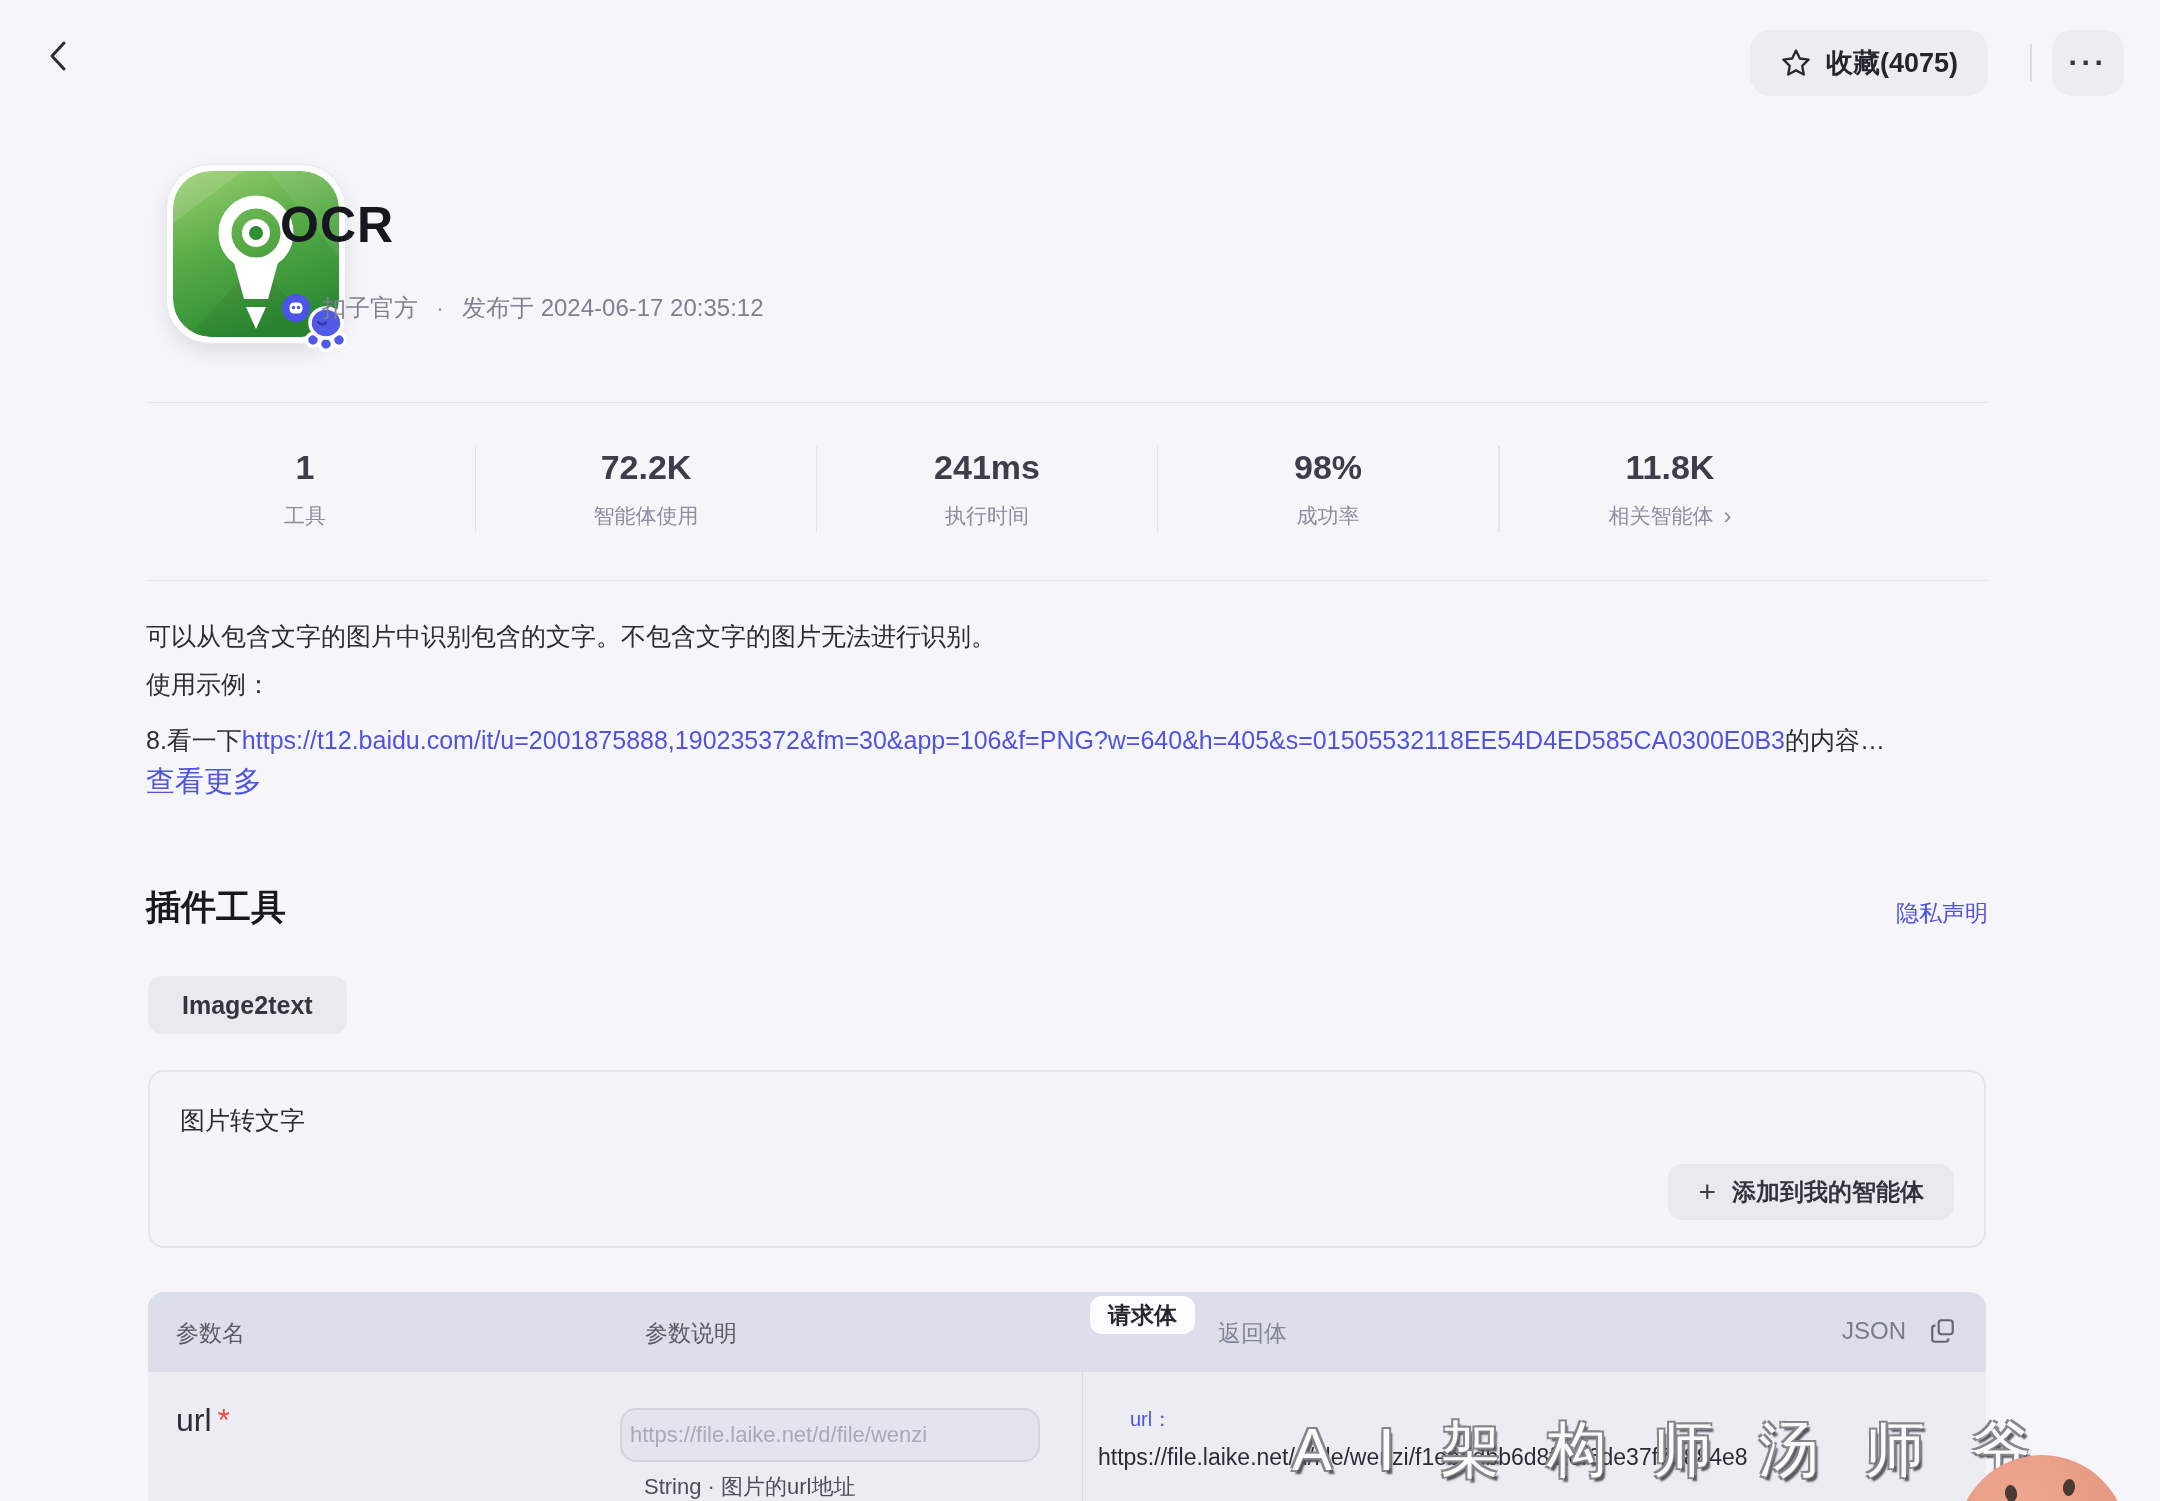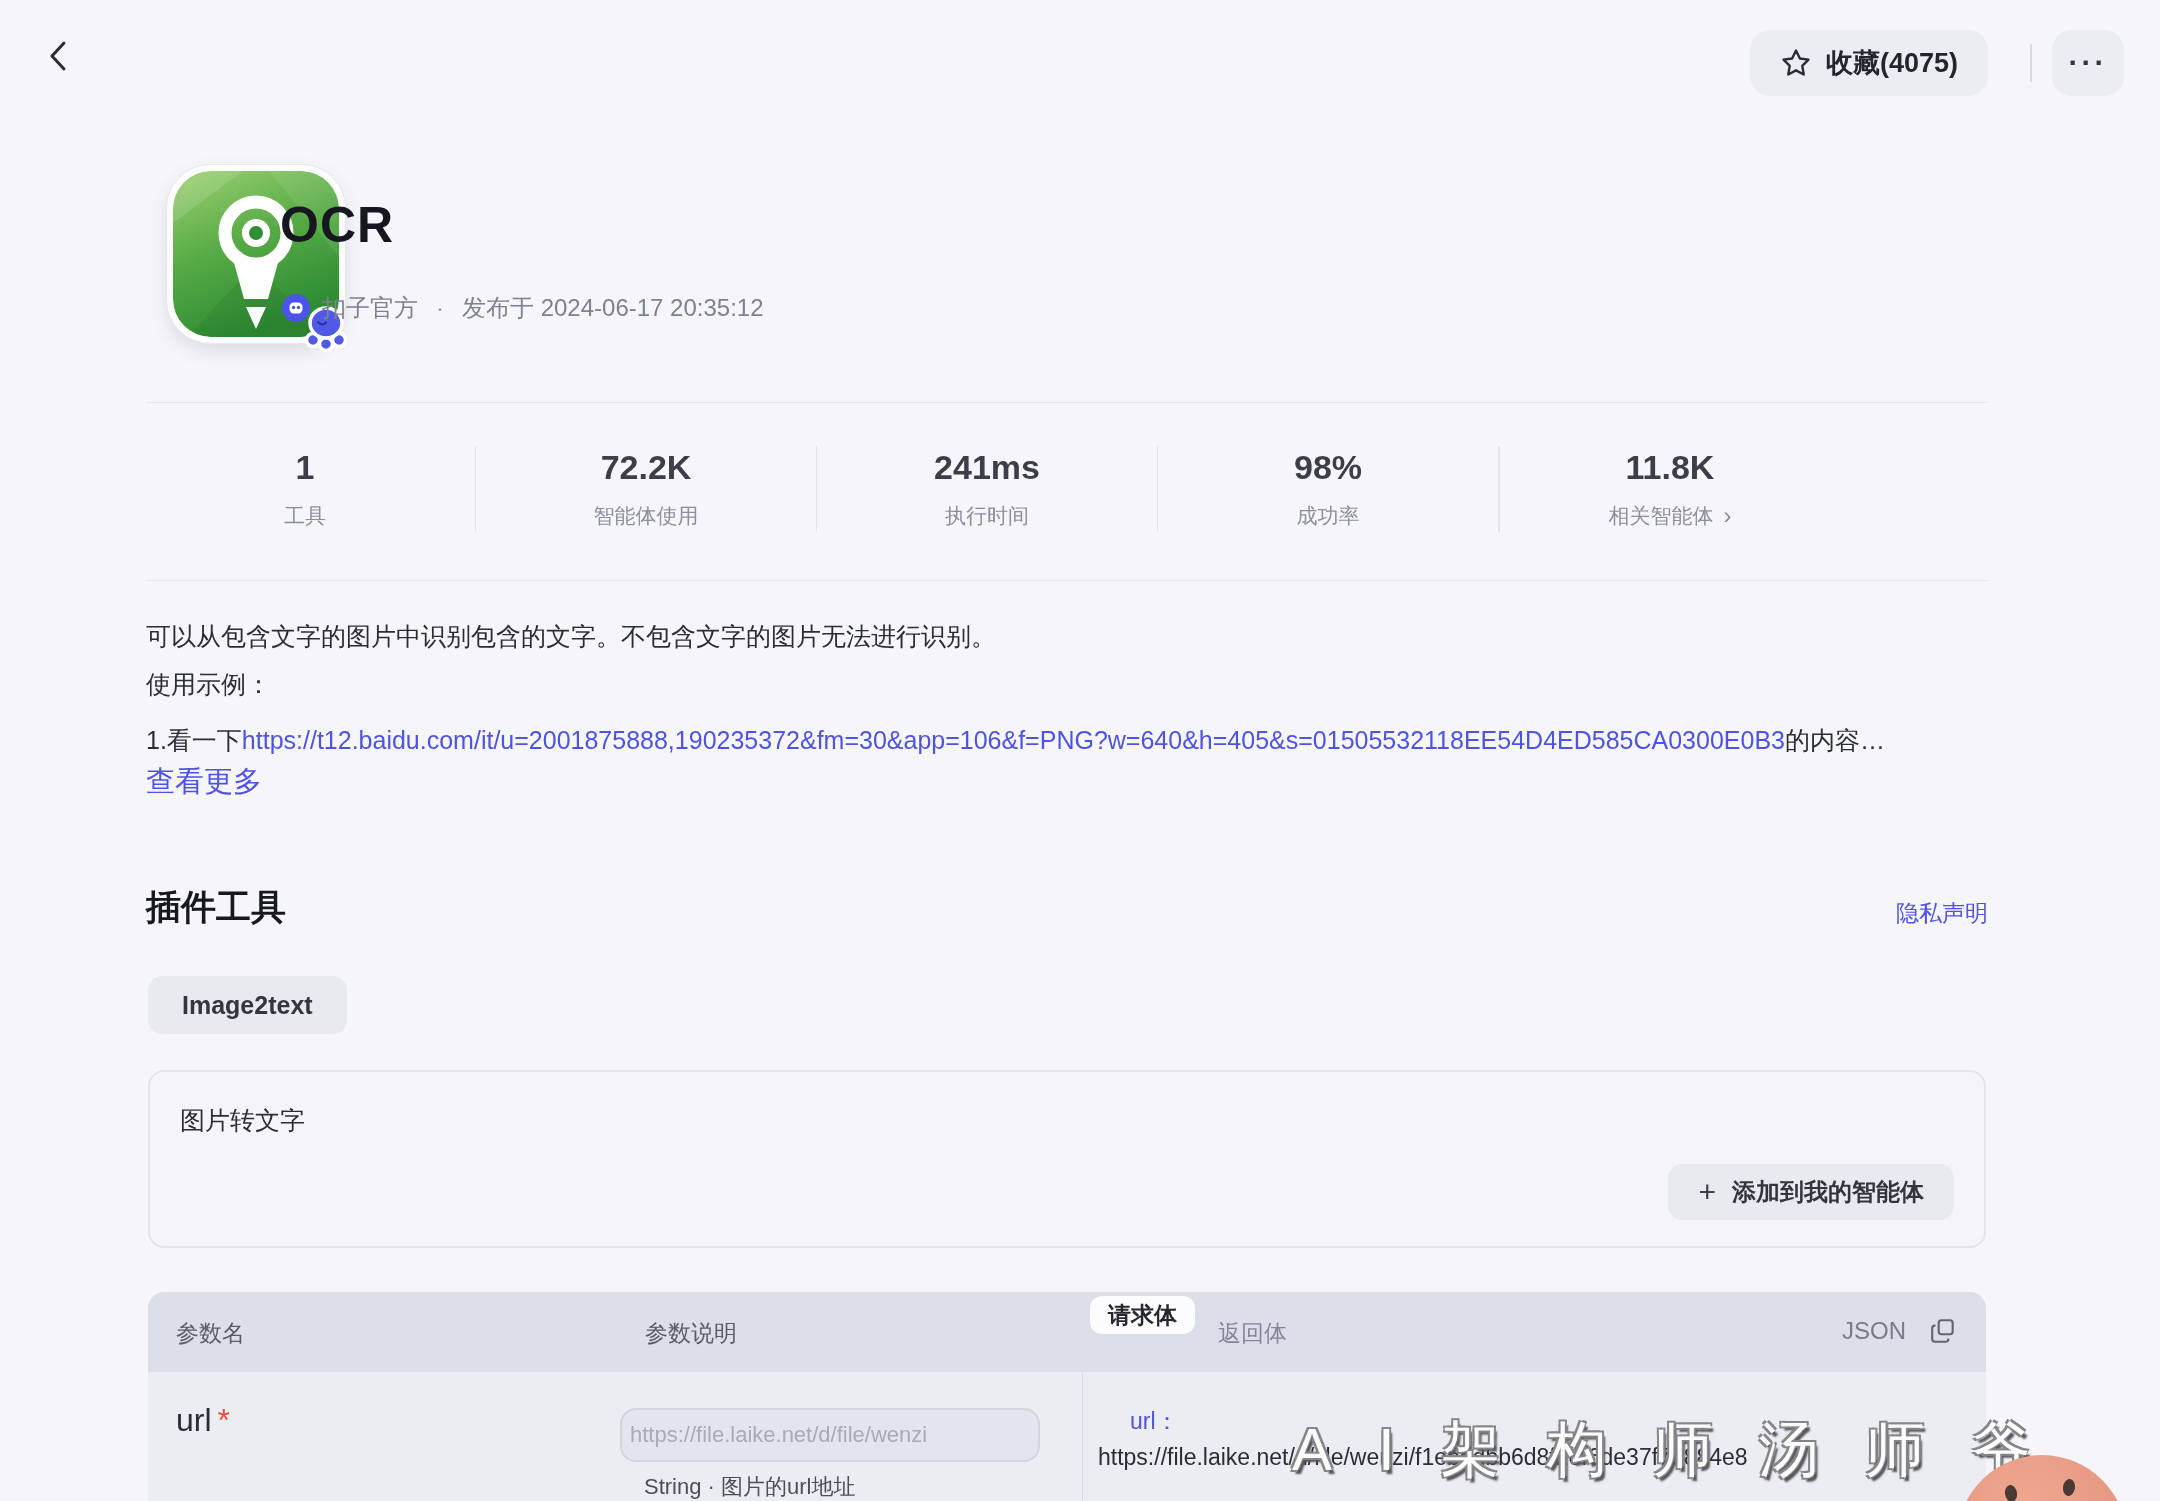--- a/index.html
+++ b/index.html
@@ -100,21 +100,21 @@
   .param-name { position:absolute; left:28px; top:30px; font-size:32px; color:#2b2d36; }
   .required { color:#ee4b40; margin-left:6px; }
   .url-input {
     position:absolute; left:472px; top:36px; width:420px; height:54px;
     background:#e3e4ed; border:2px solid #d2d4e0; border-radius:16px;
     padding:0 8px; font-size:22px; color:#6f7280; outline:none;
     font-family:"Liberation Sans", sans-serif;
   }
   .url-input::placeholder { color:#a7aab9; }
   .type-desc { position:absolute; left:496px; top:100px; font-size:22px; color:#4c4e59; }
-  .json-key { position:absolute; left:982px; top:34px; font-size:23px; color:#4e53e3; }
+  .json-key { position:absolute; left:982px; top:34px; font-size:20px; color:#4e53e3; }
   .json-value { position:absolute; left:950px; top:72px; width:884px; font-size:23px; color:#2b2d36; white-space:nowrap; overflow:hidden; }
 
   
   .watermark {
     left:1292px; top:1410px; z-index:60;
     font-size:60px; letter-spacing:46px; white-space:nowrap;
     color:#fbfbfb;
     text-shadow:-2px -2px 0 #86868a, 2px -2px 0 #86868a, -2px 2px 0 #86868a, 3px 4px 2px #55555a;
   }
   .face { left:1957px; top:1455px; width:170px; height:170px; border-radius:50%;
@@ -218,21 +218,21 @@
       <span class="stat-chevron">›</span>
     </div>
   </div>
 </div>
 
 <div class="abs hline" style="top:580px;"></div>
 
 <div class="abs desc-line" style="top:612px;margin-top:8px;">可以从包含文字的图片中识别包含的文字。不包含文字的图片无法进行识别。</div>
 <div class="abs desc-line" style="top:668px;">使用示例：</div>
 <div class="abs desc-line" style="top:724px;">
-  <span>1.看一下</span><span class="link">https://t12.baidu.com/it/u=2001875888,190235372&amp;fm=30&amp;app=106&amp;f=PNG?w=640&amp;h=405&amp;s=01505532118EE54D4ED585CA0300E0B3</span><span>的内容…</span>
+  <span>8.看一下</span><span class="link">https://t12.baidu.com/it/u=2001875888,190235372&amp;fm=30&amp;app=106&amp;f=PNG?w=640&amp;h=405&amp;s=01505532118EE54D4ED585CA0300E0B3</span><span>的内容…</span>
 </div>
 <div class="abs see-more link">查看更多</div>
 
 <div class="abs section-title">插件工具</div>
 <div class="abs privacy-link link">隐私声明</div>
 
 <div class="abs tool-tab">Image2text</div>
 
 <div class="abs tool-card">
   <div class="tool-name">图片转文字</div>

